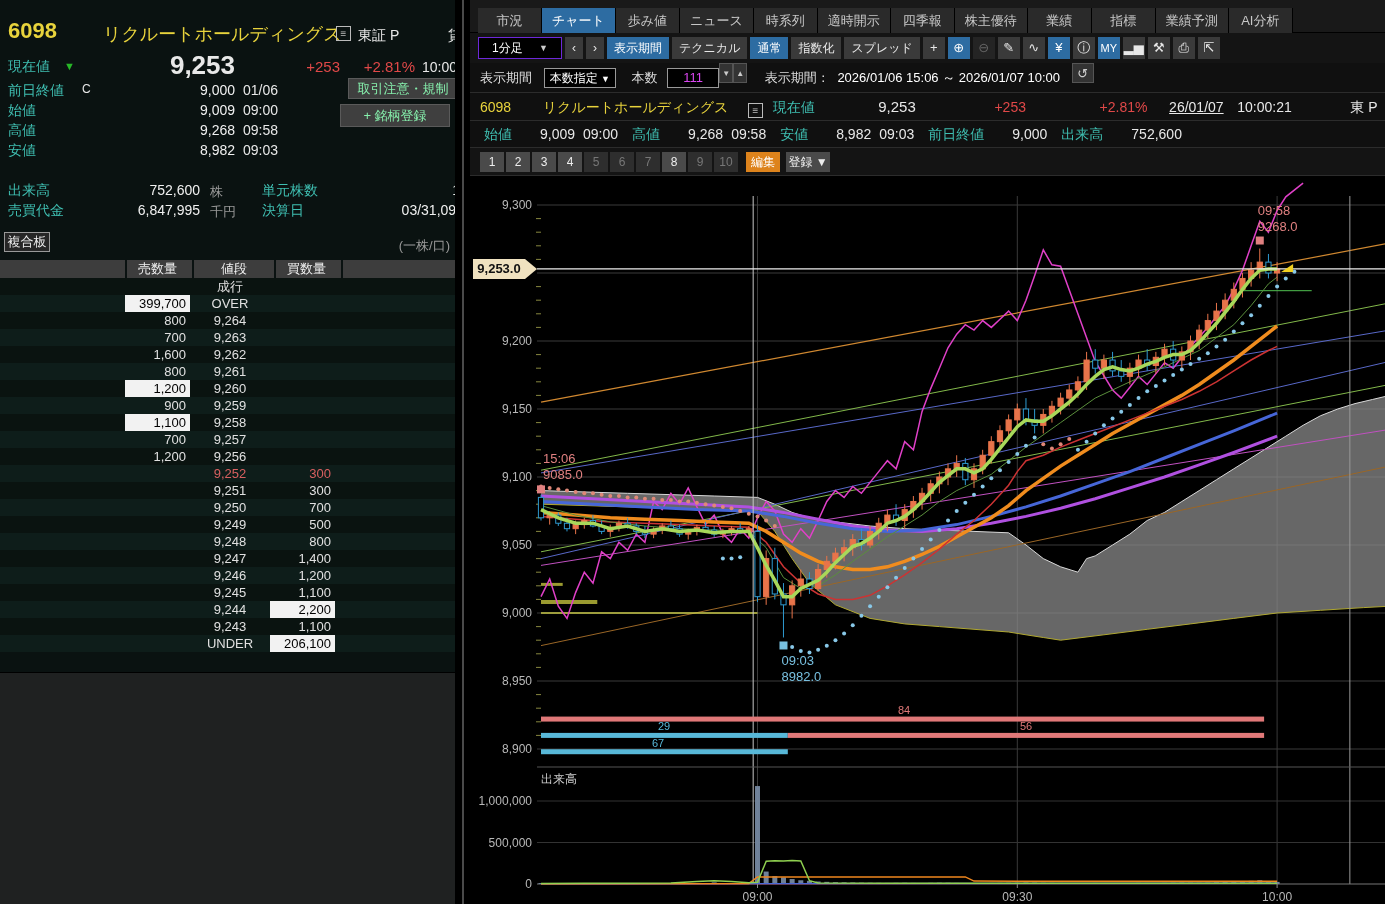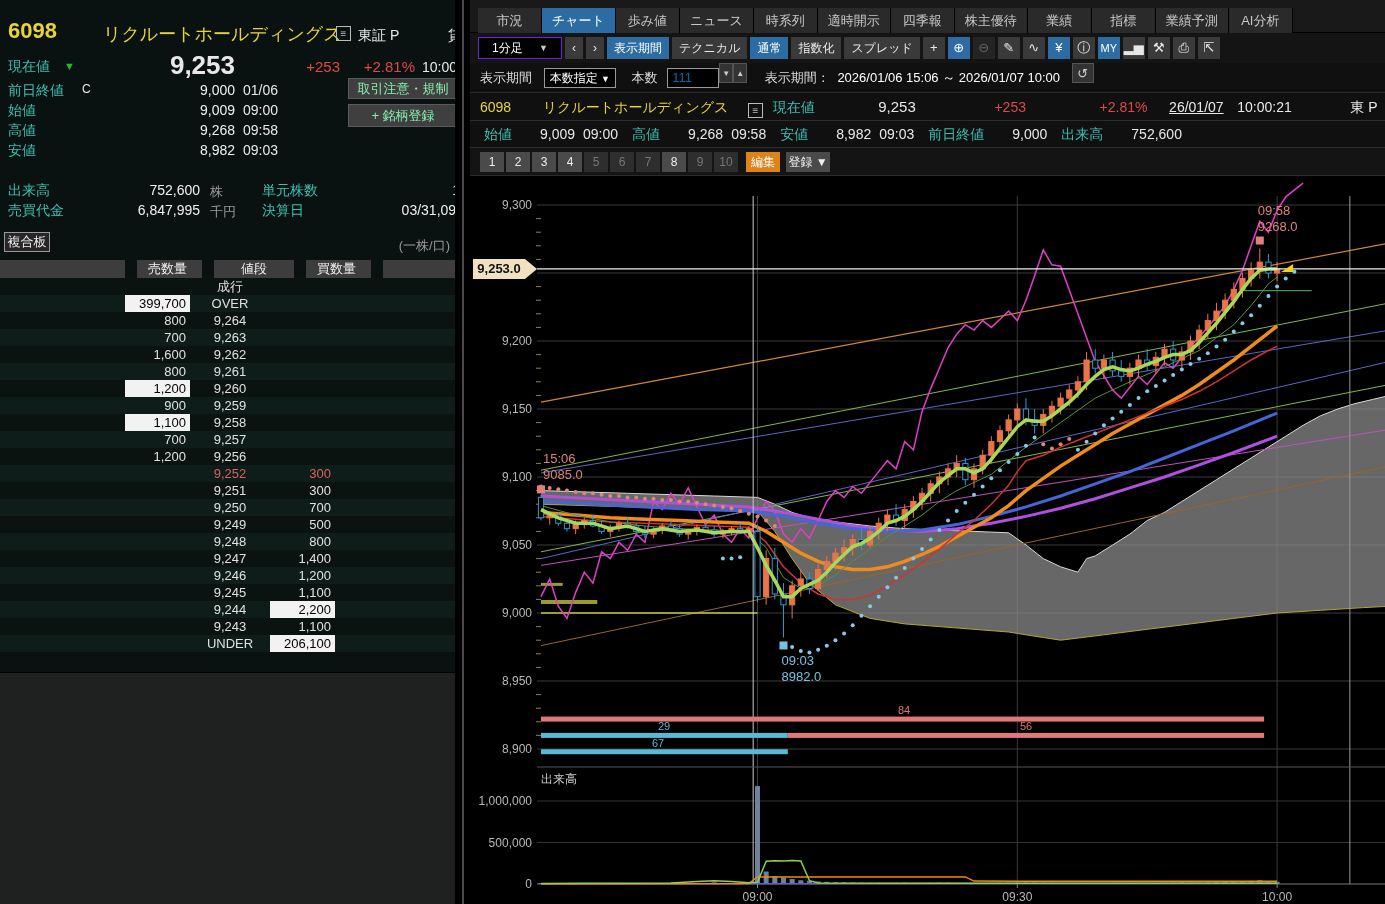--- a/index.html
+++ b/index.html
@@ -13,21 +13,21 @@
   .red{color:#e04848;}
   .white{color:#e8e8e8;}
   .gray{color:#9a9a9a;}
   .rlabel{font-size:14px;}
   .rnum{font-size:14px;color:#f0f0f0;text-align:right;}
   .btn-dark{background:#3f3f3f;border:1px solid #5a5a5a;color:#86efac;font-size:13px;text-align:center;line-height:19px;cursor:default;}
   .icon-box{display:inline-block;width:15px;height:15px;border:1px solid #bbb;color:#bbb;font-size:10px;line-height:13px;text-align:center;vertical-align:-2px;}
   
   #book{left:0;top:260px;width:455px;}
   .bk-head{display:flex;height:18px;background:#0a1211;}
-  .bk-head div{background:#3d3d3d;color:#f0f0f0;font-size:13px;text-align:center;line-height:18px;margin-right:12px;}
+  .bk-head div{background:#3d3d3d;color:#f0f0f0;font-size:13px;text-align:center;line-height:18px;margin-right:2px;}
   .bk-row{display:flex;height:17px;font-size:13px;line-height:17px;color:#e0e0e0;}
   .bk-row:nth-child(even){background:#0e1d1a;}
   .bk-row:nth-child(odd){background:#0a1310;}
   .c0{width:125px;} .c-sell{width:65px;text-align:right;padding-right:4px;} .c-price{width:80px;text-align:center;} .c-buy{width:65px;text-align:right;padding-right:4px;} .c4{flex:1;}
   .hl{background:#f2f2f2;color:#000;}
   .hl-green{background:#35cc35;color:#000;}
   .txt-green{color:#4ed84e;} .txt-red{color:#d86060;}
   #below-book{left:0;top:672px;width:455px;height:232px;background:#1f2121;border-top:1px solid #000;}
   #panel-divider{left:455px;top:0;width:15px;height:904px;background:#000;}
   #panel-divider::after{content:"";position:absolute;left:7px;top:0;width:2px;height:904px;background:#4a4a4a;}
@@ -38,21 +38,21 @@
   .tab.active{background:#2d6ca2;color:#fff;}
   #toolbar{left:0;top:33px;width:915px;height:30px;background:#141414;display:flex;align-items:center;padding-left:8px;gap:3px;}
   .tb{height:22px;background:#3a3a3a;color:#e8e8e8;font-size:12px;line-height:22px;text-align:center;padding:0 7px;cursor:default;}
   .tb.active{background:#2d6ca2;color:#fff;}
   .tb.dim{background:#242424;color:#666;}
   .tb.ic{width:22px;padding:0;font-size:13px;}
   #tf-select{height:22px;width:84px;background:#000;border:1px solid #6d28d9;color:#fff;font-size:12px;line-height:20px;padding:0 13px;display:flex;justify-content:space-between;cursor:default;}
   .row-strip{left:0;width:915px;background:#101010;border-bottom:1px solid #2c2c2c;color:#ddd;font-size:13px;}
   .dd{display:inline-block;height:20px;background:#000;border:1px solid #999;color:#fff;padding:0 5px;line-height:18px;font-size:12px;}
   .spin{display:inline-block;width:14px;height:20px;background:#333;border:1px solid #555;color:#ccc;font-size:8px;text-align:center;line-height:20px;vertical-align:top;}
-  .numbox{display:inline-block;width:52px;height:20px;background:#000;border:1px solid #999;color:#0369a1;text-align:left;padding:0 4px;line-height:18px;font-size:13px;}
+  .numbox{display:inline-block;width:52px;height:20px;background:#000;border:1px solid #999;color:#d946ef;text-align:center;padding:0 4px;line-height:18px;font-size:13px;}
   .pgbtn{display:inline-block;width:24px;height:20px;background:#4a4a4a;color:#eee;font-size:12px;text-align:center;line-height:20px;margin-right:2px;cursor:default;}
   .pgbtn.off{background:#2e2e2e;color:#777;}
   .pgbtn.orange{background:#dd831c;width:34px;color:#fff;}
   .pgbtn.reg{width:44px;}
   #chart-wrap{left:0;top:176px;width:915px;height:728px;background:#000;}
   svg text{font-family:"Liberation Sans","DejaVu Sans",sans-serif;}
 </style>
 </head>
 <body>
 
@@ -82,21 +82,21 @@
         <div class="abs white" style="left: 243px; top: 102px; font-size: 14px;">09:00</div>
         <div class="abs teal rlabel" style="left: 8px; top: 122px;">高値</div>
         <div class="abs rnum" style="left: 110px; top: 122px; width: 125px;">9,268</div>
         <div class="abs white" style="left: 243px; top: 122px; font-size: 14px;">09:58</div>
         <div class="abs teal rlabel" style="left: 8px; top: 142px;">安値</div>
         <div class="abs rnum" style="left: 110px; top: 142px; width: 125px;">8,982</div>
         <div class="abs white" style="left: 243px; top: 142px; font-size: 14px;">09:03</div>
       </div>
 
     <div class="abs btn-dark" style="left:348px;top:78px;width:110px;height:21px;">取引注意・規制</div>
-    <div class="abs btn-dark" style="left:348px;top:104px;width:110px;height:23px;line-height:21px;"><span>+</span>&nbsp;<span>銘柄登録</span></div>
+    <div class="abs btn-dark" style="left:340px;top:104px;width:110px;height:23px;line-height:21px;"><span>+</span>&nbsp;<span>銘柄登録</span></div>
 
     <div class="abs teal rlabel" style="left:8px;top:182px;">出来高</div>
     <div class="abs rnum" style="left:100px;top:182px;width:100px;">752,600</div>
     <div class="abs gray" style="left:210px;top:183px;font-size:13px;">株</div>
     <div class="abs teal rlabel" style="left:262px;top:182px;">単元株数</div>
     <div class="abs rnum" style="left:430px;top:182px;width:30px;">1</div>
 
     <div class="abs teal rlabel" style="left:8px;top:202px;">売買代金</div>
     <div class="abs rnum" style="left:80px;top:202px;width:120px;">6,847,995</div>
     <div class="abs gray" style="left:210px;top:203px;font-size:13px;">千円</div>

